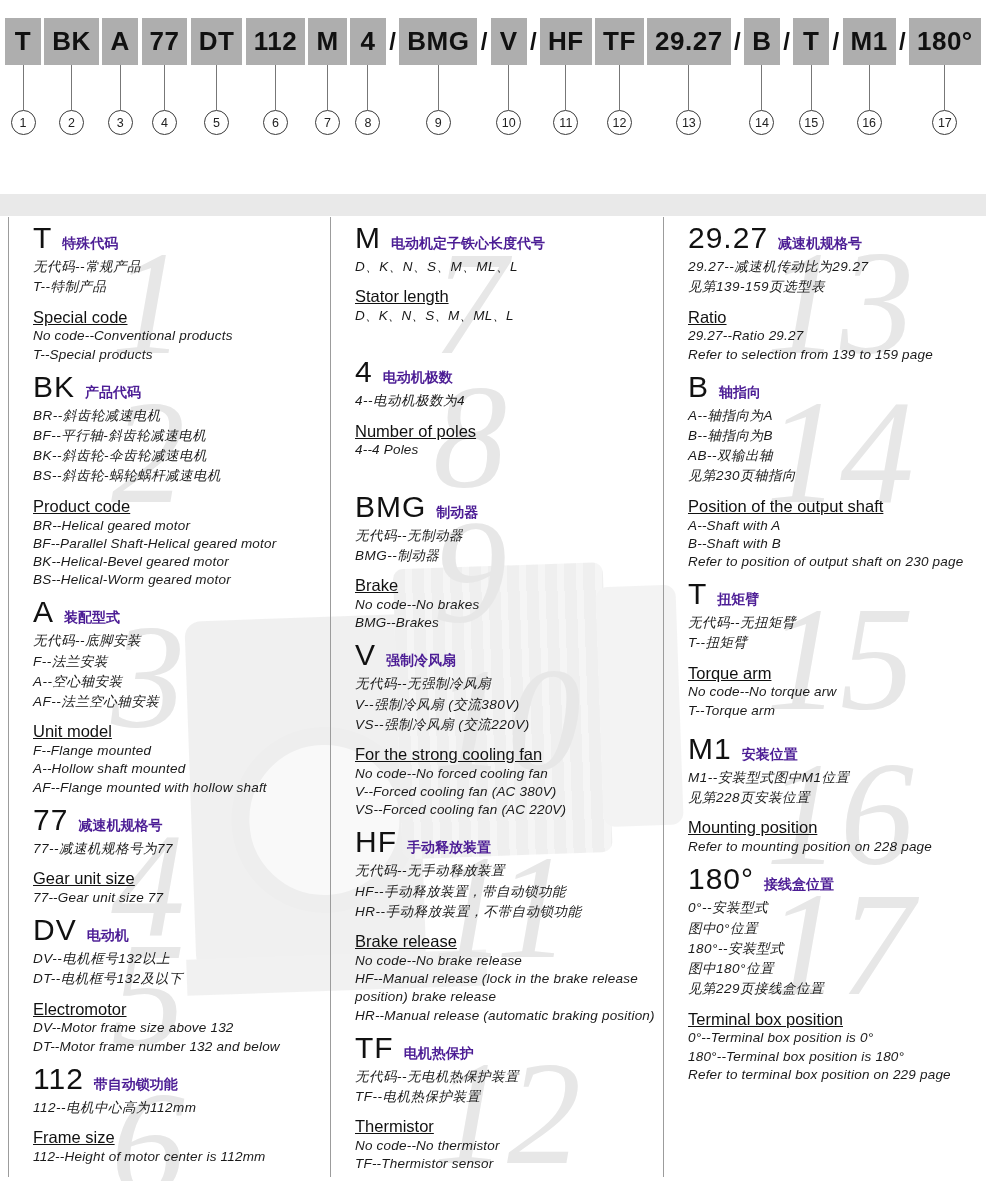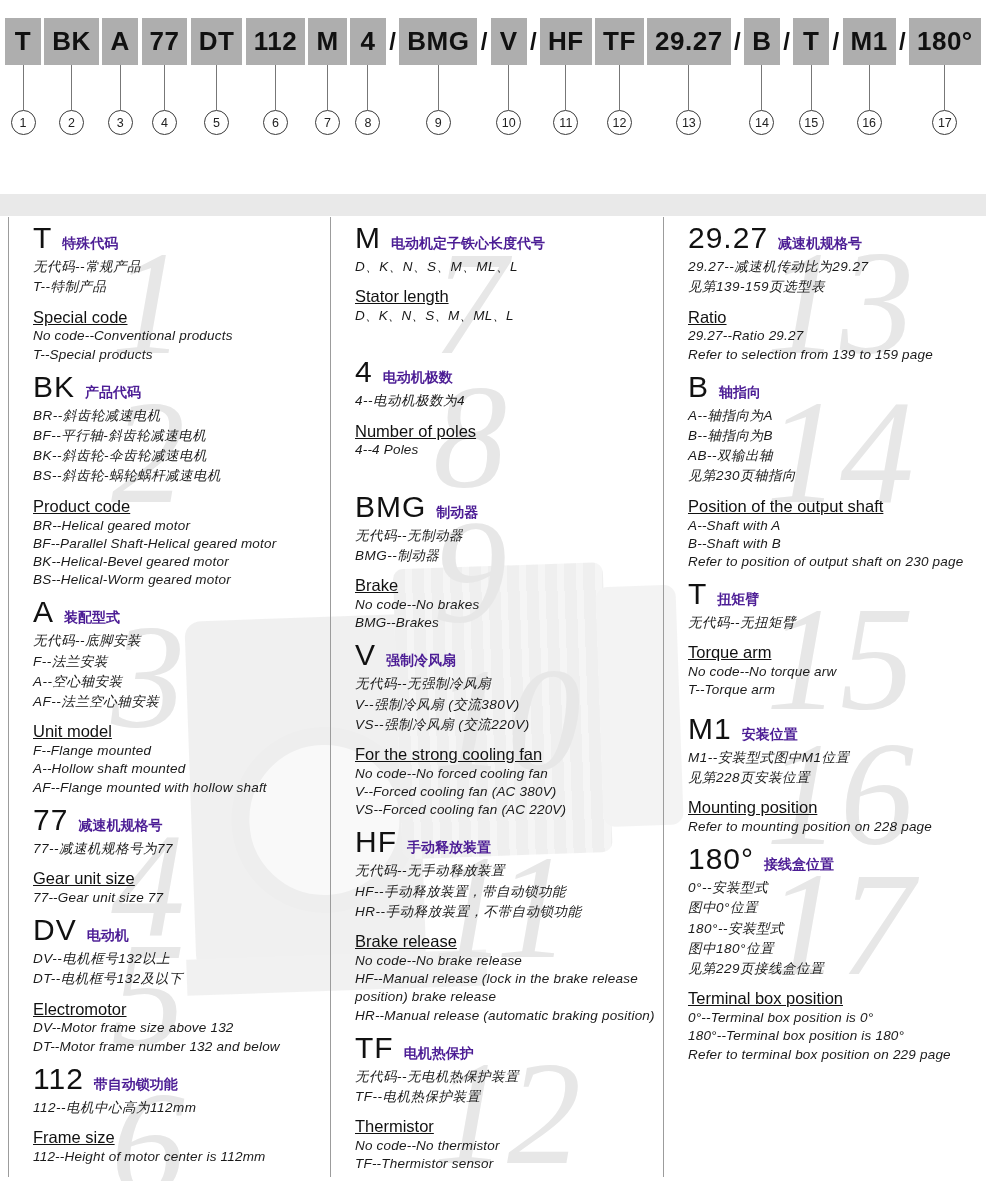--- a/index.html
+++ b/index.html
@@ -443,20 +443,21 @@
   </section>
 
   <section class="section">
     <div class="wm">15</div>
     <h2 class="hdr">
       <span class="hdr-code">T</span>
       <span class="hdr-zh">扭矩臂</span>
     </h2>
     <div class="zh-lines">
             <div class="line zh">无代码--无扭矩臂</div>
+            <div class="line zh">T--扭矩臂</div>
           </div>
     <div class="en-title">Torque arm</div>
     <div class="en-lines">
             <div class="line en">No code--No torque arw</div>
             <div class="line en">T--Torque arm</div>
           </div>
   </section>
 
   <section class="section">
     <div class="wm">16</div>

